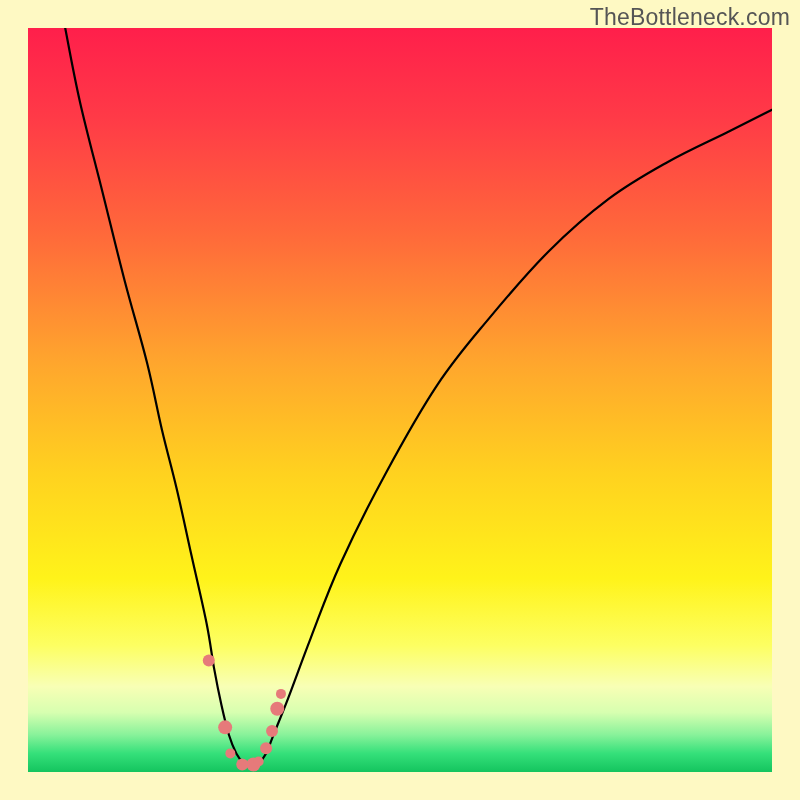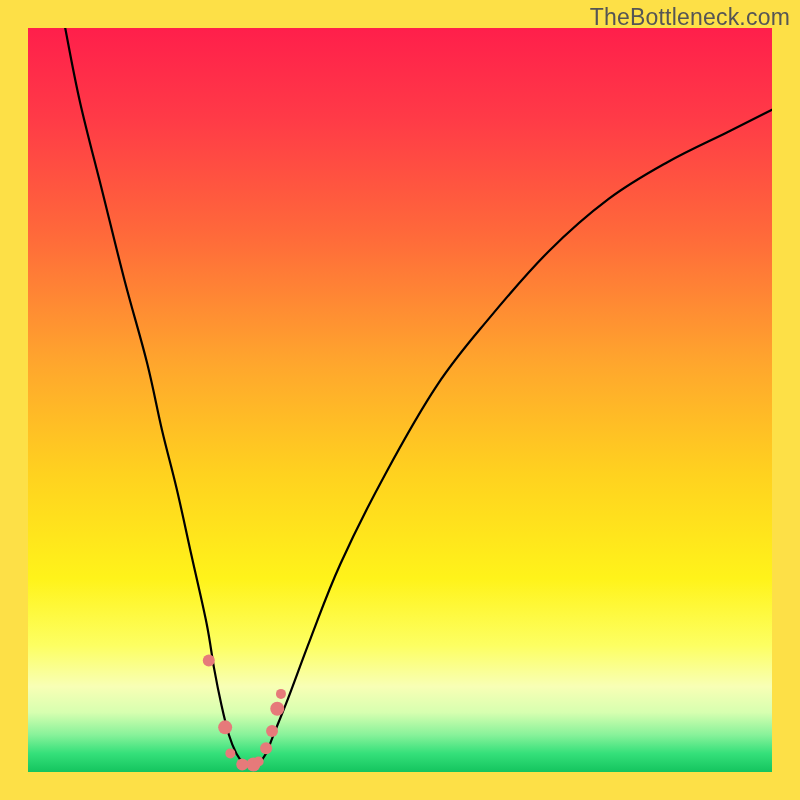--- a/index.html
+++ b/index.html
@@ -9,21 +9,21 @@
     height: 800px;
     overflow: hidden;
     background: #000;
     font-family: Arial, Helvetica, sans-serif;
   }
   .frame {
     position: absolute;
     top: 0; left: 0;
     width: 800px;
     height: 800px;
-    background: #fde047;
+    background: #fef9c3;
   }
   .plot {
     position: absolute;
     top: 28px;
     left: 28px;
     width: 744px;
     height: 744px;
     overflow: hidden;
   }
   .watermark {

